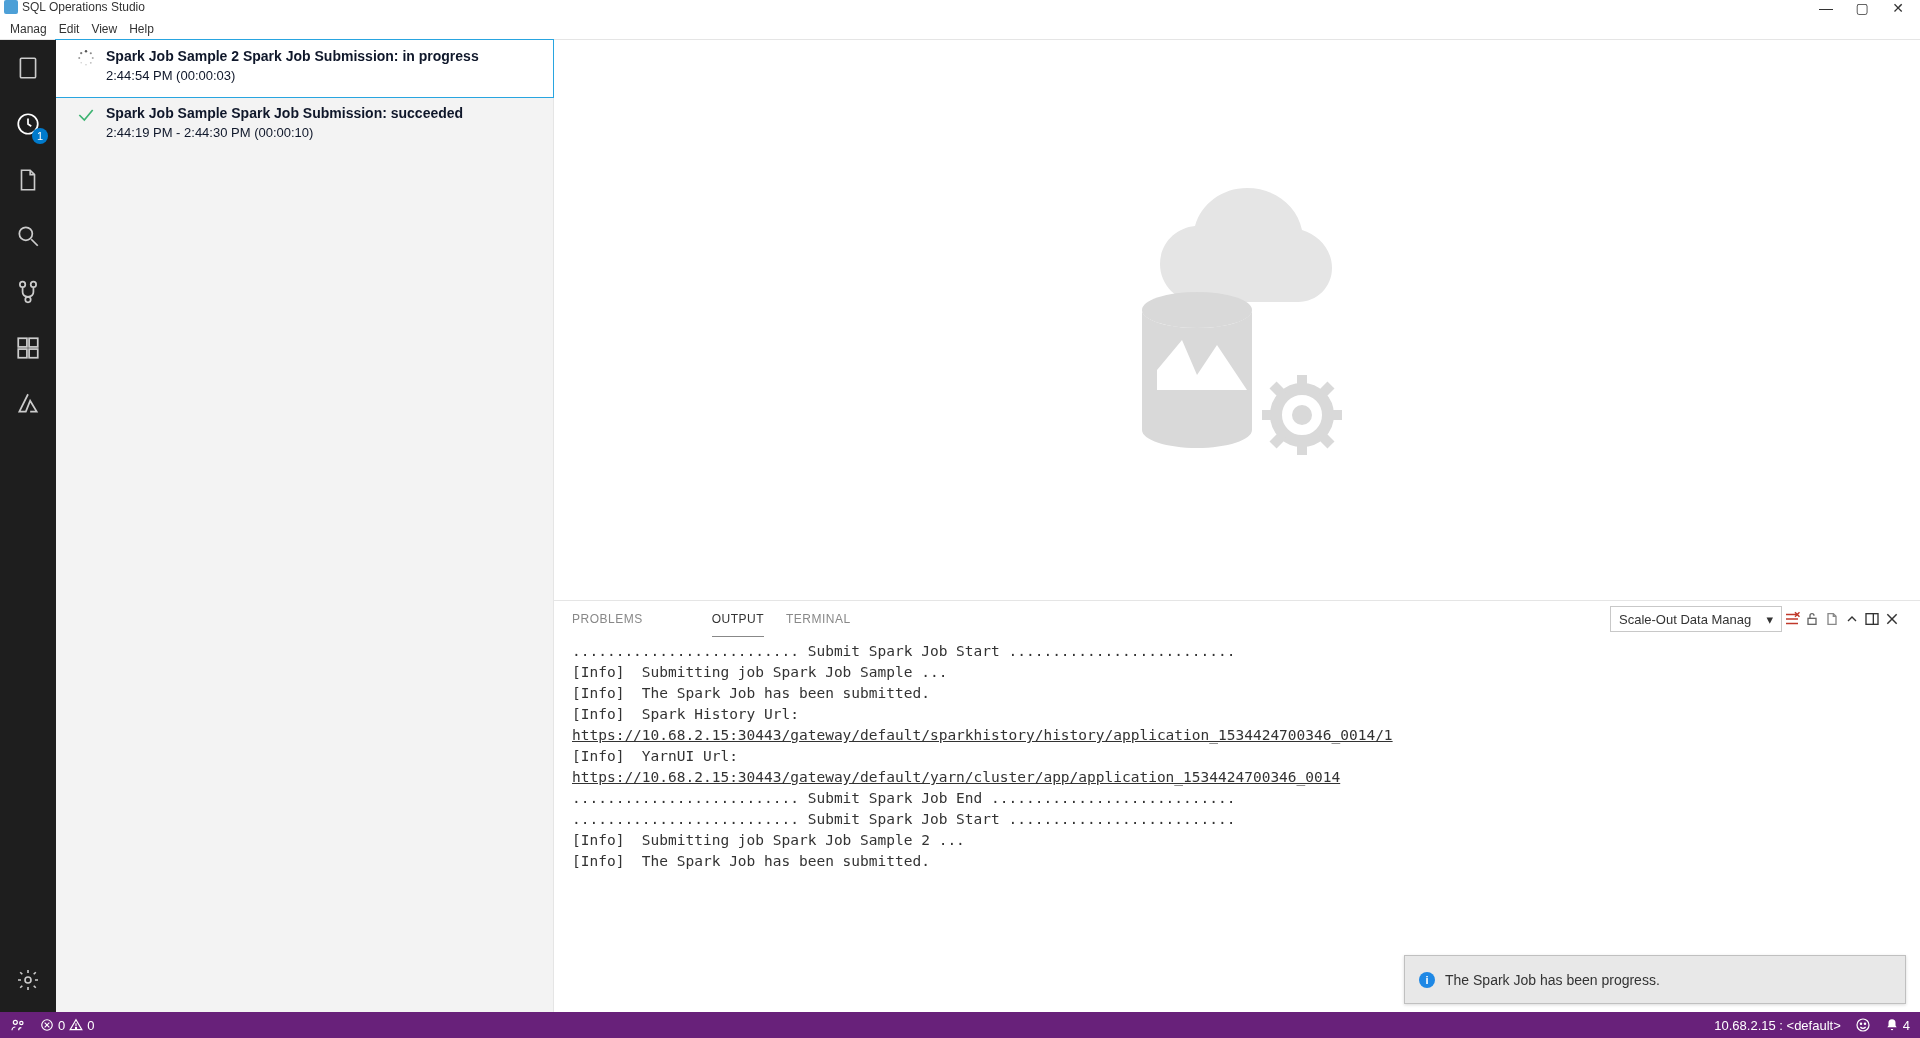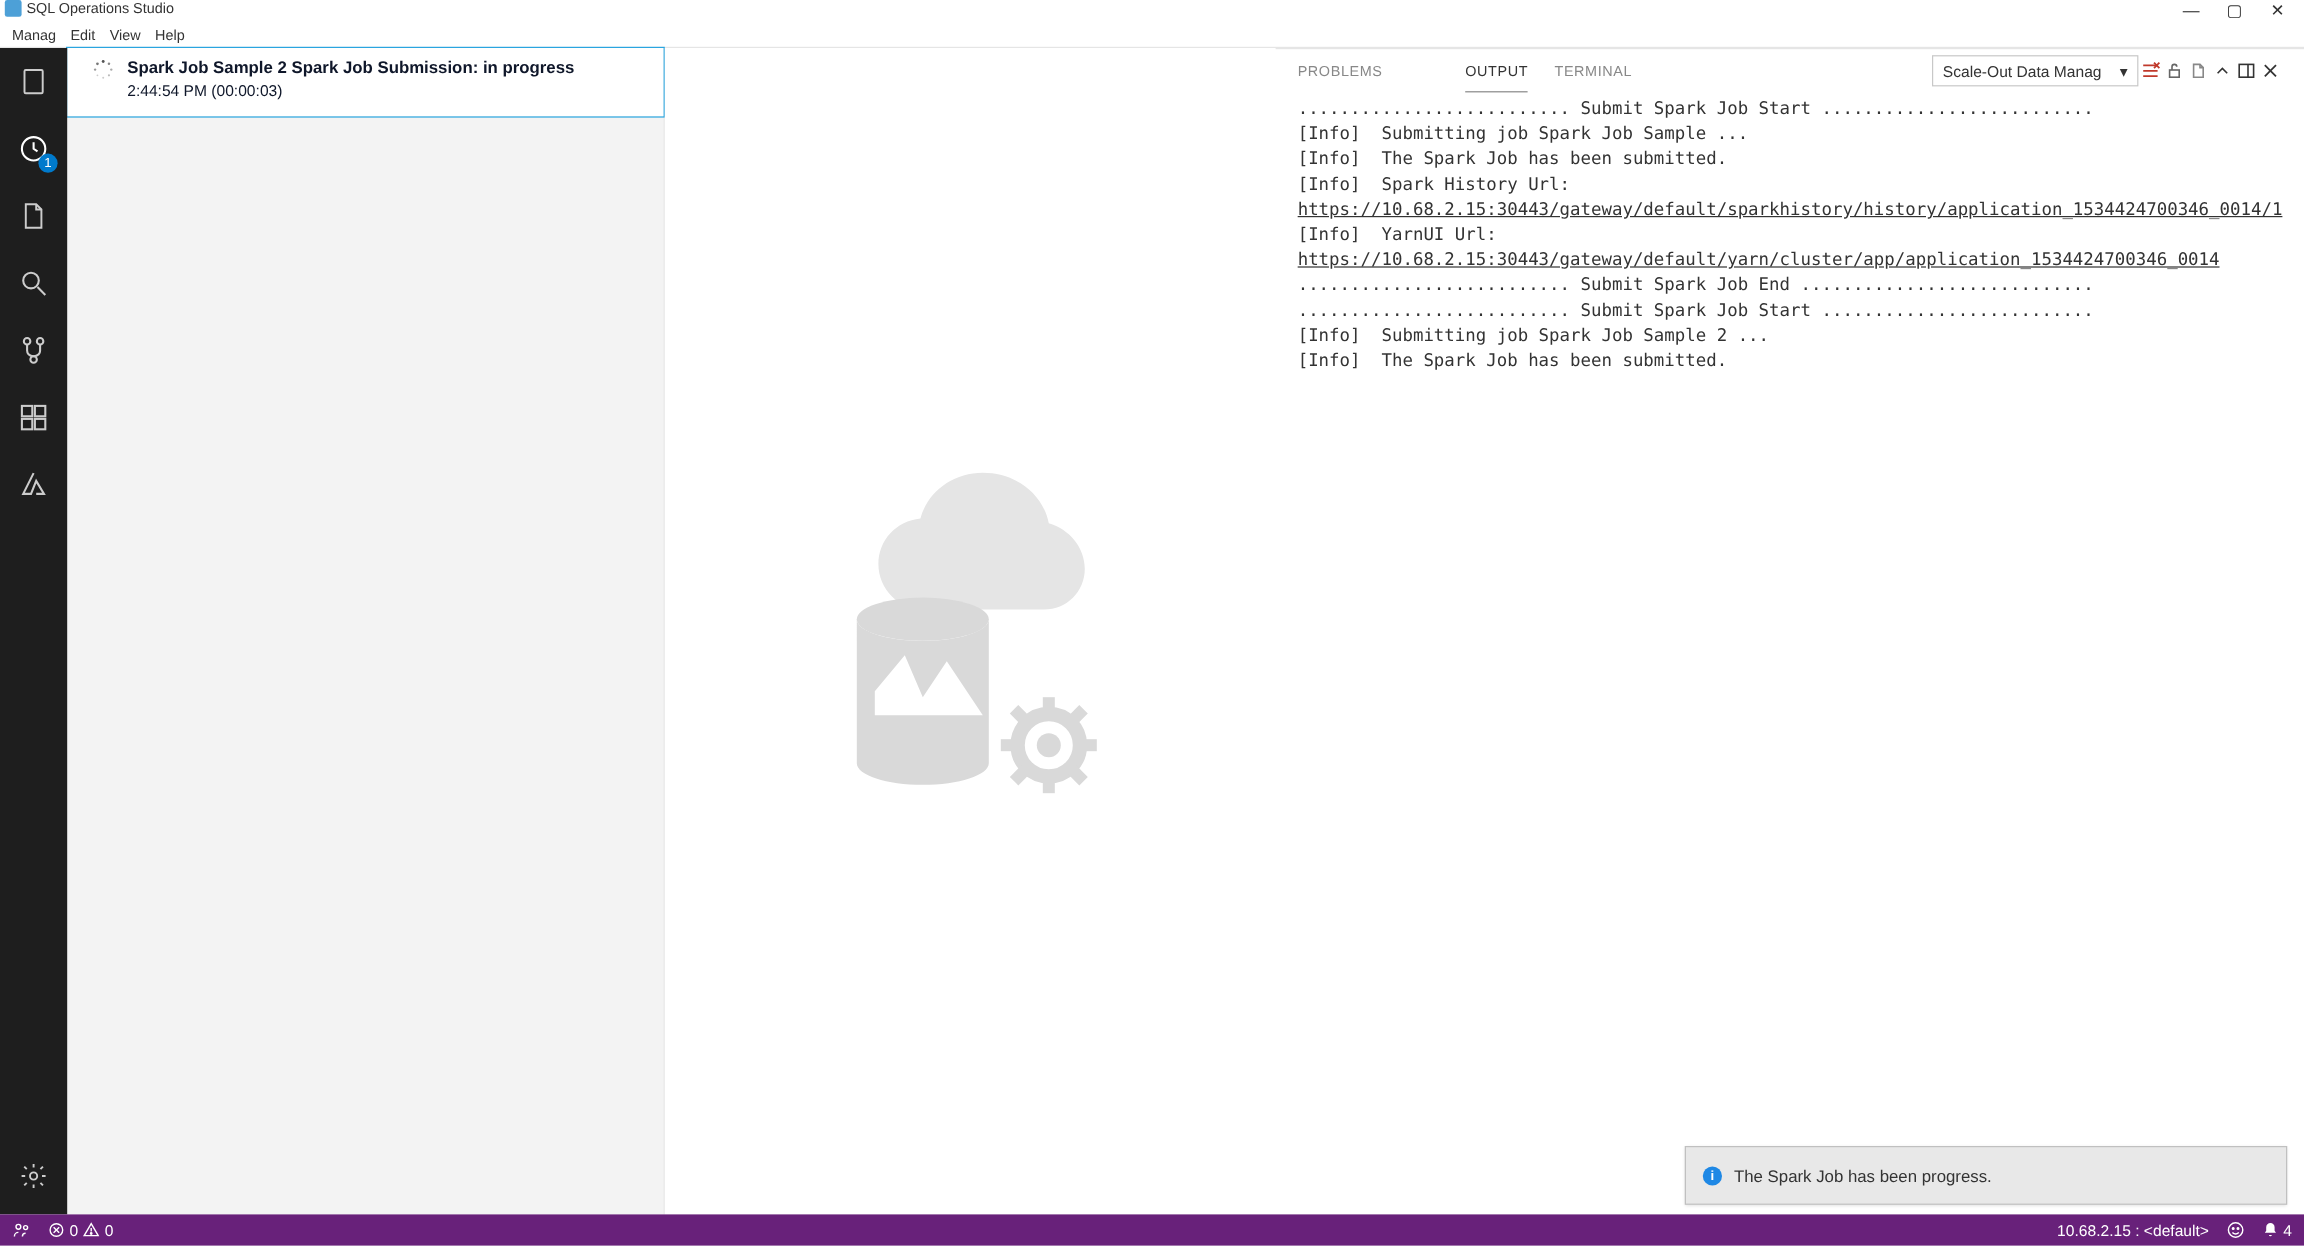--- a/index.html
+++ b/index.html
@@ -16,21 +16,21 @@
 .activity-item.active { color:#fff; }
 .activity-item.bottom { margin-top:auto; margin-bottom:4px; }
 .badge { position:absolute; bottom:8px; right:8px; background:#007acc; color:#fff; font-size:11px; border-radius:10px; min-width:16px; height:16px; display:flex; align-items:center; justify-content:center; padding:0 4px; }
 .sidepanel { width:498px; background:#f3f3f3; display:flex; flex-direction:column; border-right:1px solid #e5e5e5; }
 .side-title { font-size:12px; letter-spacing:1px; color:#6f6f6f; padding:14px 20px 10px 20px; text-transform:uppercase; }
 .task-item { padding:8px 20px 14px 20px; display:flex; gap:10px; }
 .task-item.selected { background:#fff; outline:1px solid #29a5e0; }
 .task-icon { flex:0 0 20px; height:20px; display:flex; align-items:center; justify-content:center; }
 .task-title { font-weight:600; color:#0f172a; font-size:14px; }
 .task-time { color:#0f172a; font-size:13px; margin-top:4px; }
-.editor-area { flex:1; display:flex; background:#fff; }
+.editor-area { flex:1; display:flex; flex-direction:column; background:#fff; }
 .editor-empty { flex:1; display:flex; align-items:center; justify-content:center; }
 .panel { height:412px; border-top:1px solid #e5e5e5; display:flex; flex-direction:column; }
 .panel-tabs { height:36px; display:flex; align-items:center; padding:0 18px; gap:22px; border-bottom:0; }
 .panel-tab { font-size:12px; letter-spacing:0.5px; color:#888; height:100%; display:flex; align-items:center; }
 .panel-tab.active { color:#333; border-bottom:1px solid #888;margin-left:47px; }
 .panel-actions { margin-left:auto; display:flex; align-items:center; gap:0; }
 .select-box { border:1px solid #c8c8c8; height:26px; padding:0 8px; font-size:13px; display:flex; align-items:center; min-width:172px; justify-content:space-between; }
 .icon-btn { width:20px; height:20px; display:flex; align-items:center; justify-content:center; color:#555; }
 .panel-body { flex:1; padding:4px 18px; font-family:Menlo, Consolas, monospace; font-size:14.5px; white-space:pre; overflow:auto; line-height:1.45; }
 .panel-body .link { text-decoration:underline; }
@@ -131,20 +131,31 @@
             <circle cx="3" cy="12" r="1.3" fill="#999"></circle>
             <circle cx="5.6" cy="5.6" r="1.5" fill="#777"></circle>
           </svg>
       </div>
       <div>
         <div class="task-title">Spark Job Sample 2 Spark Job Submission: in progress</div>
         <div class="task-time">2:44:54 PM (00:00:03)</div>
       </div>
     </div>
 
+    <div class="task-item">
+      <div class="task-icon">
+        <svg width="20" height="20" viewBox="0 0 24 24" fill="none" stroke="#3cb371" stroke-width="2">
+            <path d="M4 12 L10 18 L20 6"></path>
+          </svg>
+      </div>
+      <div>
+        <div class="task-title">Spark Job Sample Spark Job Submission: succeeded</div>
+        <div class="task-time">2:44:19 PM - 2:44:30 PM (00:00:10)</div>
+      </div>
+    </div>
   </div>
 
   <div class="editor-area">
     <div class="editor-empty">
       <svg width="280" height="300" viewBox="0 0 280 300">
         <path fill="#e5e5e5" d="M205 60c-5-25-28-42-55-42-25 0-46 16-52 38-20 2-35 18-35 38 0 21 17 38 38 38h100c19 0 34-15 34-34 0-18-13-33-30-38z"></path>
         <g fill="#d9d9d9">
           <ellipse cx="100" cy="140" rx="55" ry="18"></ellipse>
           <path d="M45 140v120c0 10 25 18 55 18s55-8 55-18V140c0 10-25 18-55 18s-55-8-55-18z"></path>
         </g>

